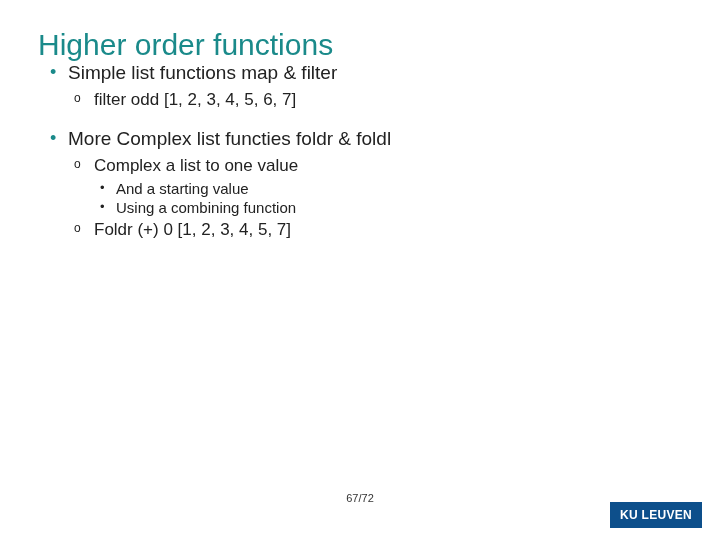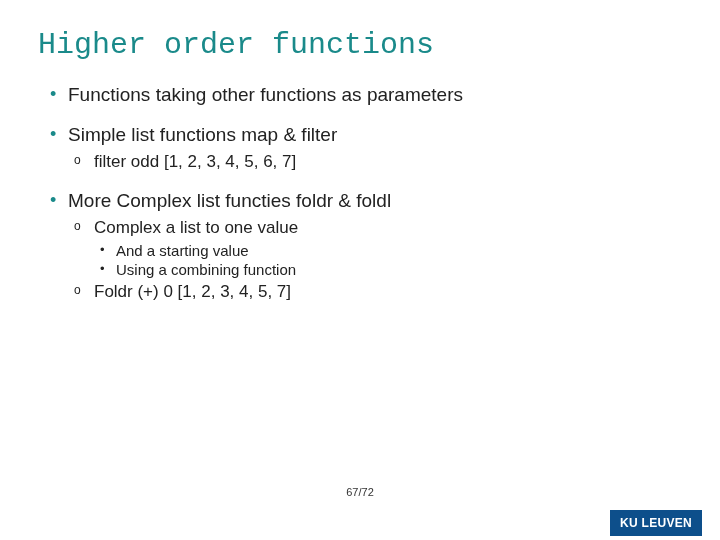--- a/index.html
+++ b/index.html
@@ -14,22 +14,21 @@
   .slide {
     width: 100%;
     height: 100%;
     padding: 28px 38px 0 38px;
     position: relative;
   }
   .title {
     color: #1a8a8a;
     font-size: 30px;
     font-weight: 400;
-    margin-bottom: 22px;
-    font-family: Liberation Mono, monospace;
+    font-family: Liberation Sans, sans-serif;
   }
   .content {
     padding-left: 8px;
   }
   ul.top { list-style: none; }
   ul.top > li {
     position: relative;
     padding-left: 22px;
     margin-bottom: 18px;
     font-size: 19px;
@@ -74,53 +73,50 @@
   ul.subsub > li::before {
     content: "•";
     position: absolute;
     left: 6px;
     top: 0;
     color: #222;
     font-size: 13px;
   }
   .pagenum {
     position: absolute;
-    bottom: 42px;
+    bottom: 36px;
     left: 0;
     width: 100%;
     text-align: center;
     font-size: 11px;
     color: #333;
     font-family: Arial, sans-serif;
   }
   .logo {
     position: absolute;
     right: 18px;
-    bottom: 4px;
+    bottom: 12px;
     background: #0d4f8b;
     color: #fff;
     font-weight: bold;
     font-size: 12px;
     padding: 6px 10px;
     font-family: Arial, sans-serif;
     letter-spacing: 0.3px;
   }
 </style>
 </head>
 <body>
 
 <div class="slide">
   <h1 class="title">Higher order functions</h1>
 
   <div class="content">
     <ul class="top">
 
-      <li>
-        <span>Functions taking other functions as parameters</span>
-      </li>
 
       <li>
         <span>Simple list functions map &amp; filter</span>
         <ul class="sub">
           <li>
             <span>filter odd [1, 2, 3, 4, 5, 6, 7]</span>
           </li>
         </ul>
       </li>
 

